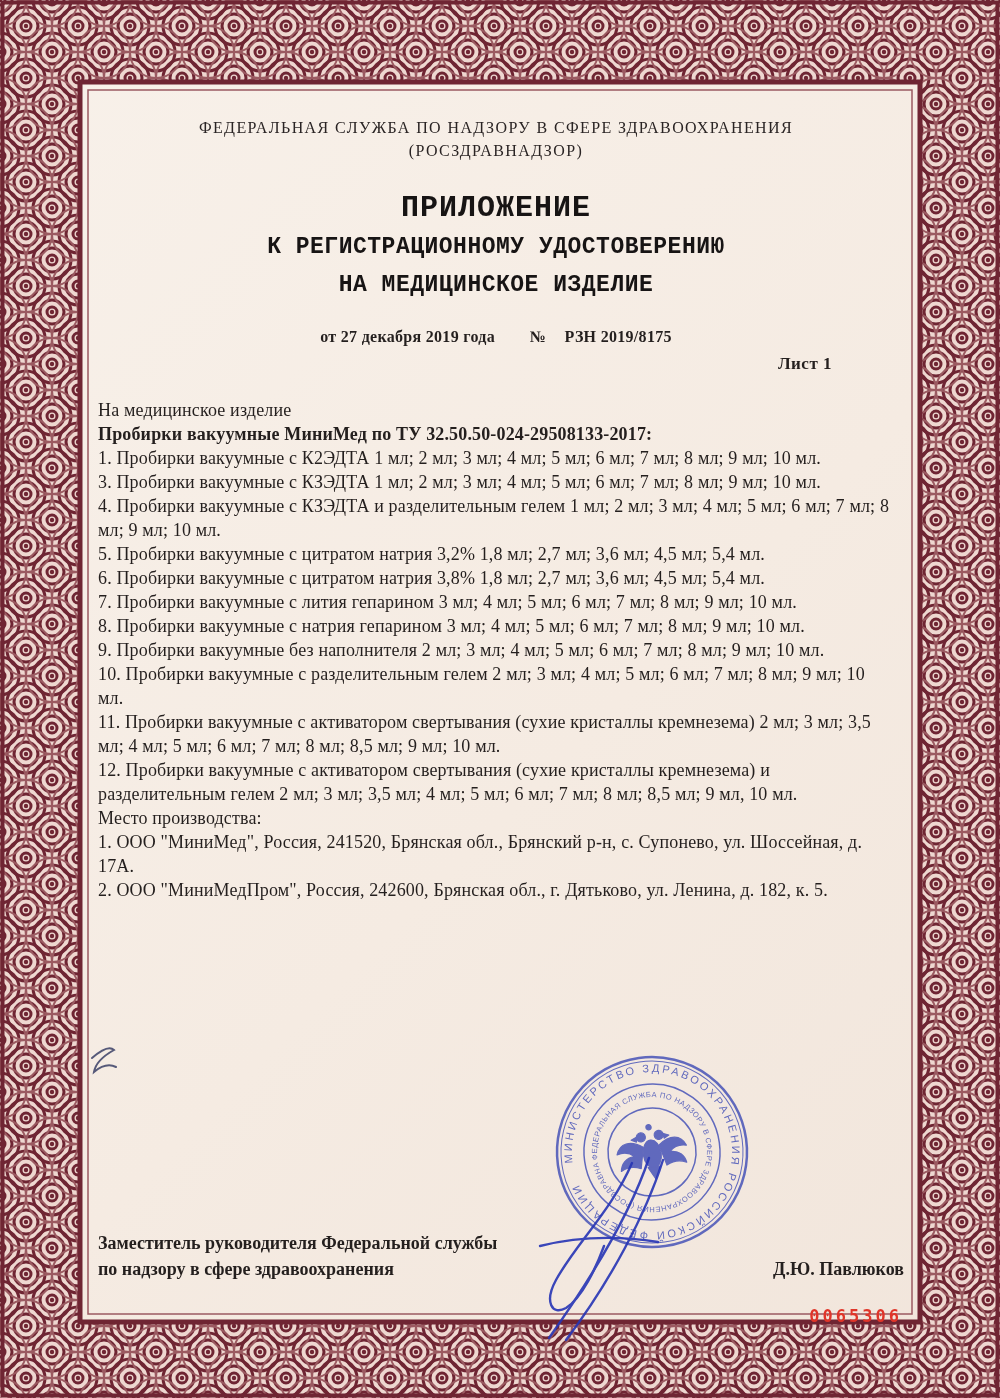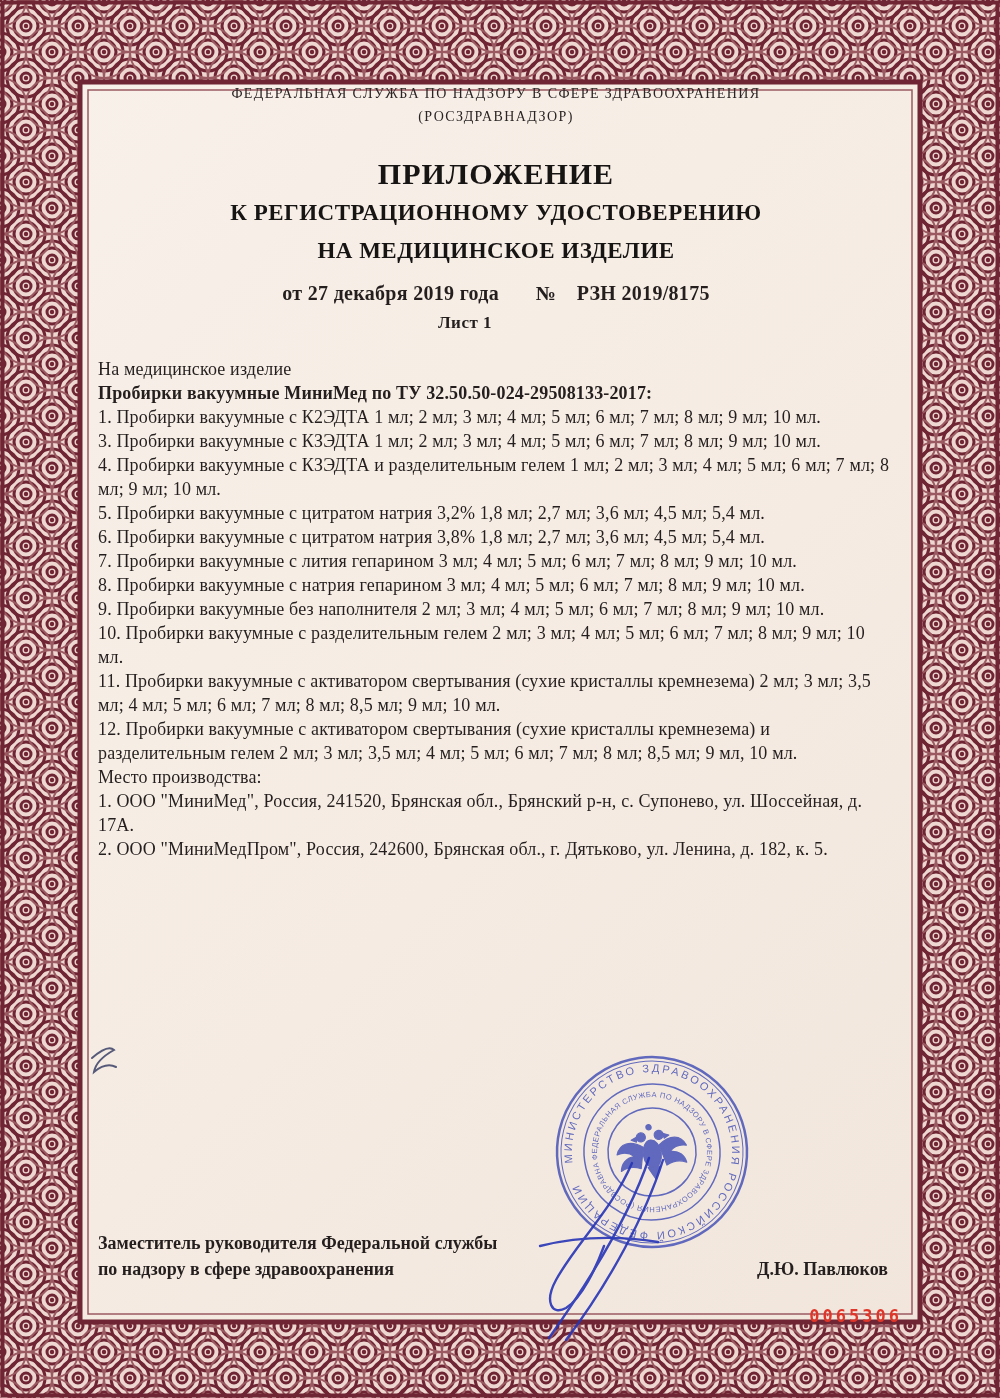--- a/index.html
+++ b/index.html
@@ -14,46 +14,47 @@
   }
   .border-svg{position:absolute;left:0;top:0;z-index:2;pointer-events:none;}
   .ink-svg{position:absolute;left:0;top:0;z-index:4;pointer-events:none;}
   .doc{
     position:absolute;left:80px;top:82px;right:80px;bottom:76px;
     z-index:3;
     padding:0 26px 0 18px;
     box-sizing:border-box;
   }
   .authority{
+    margin-top:34px;
     text-align:center;
-    font-size:14px;line-height:23px;
+    font-size:16px;line-height:23px;
     letter-spacing:1.4px;
     color:#2a2424;
   }
   .title-block{
     margin-top:26px;text-align:center;
-    font-family:Liberation Serif, serif;font-weight:700;color:#171414;
+    font-family:Liberation Mono, monospace;font-weight:700;color:#171414;
   }
   .title-line1{font-size:30px;line-height:40px;letter-spacing:1px;}
   .title-line2,.title-line3{font-size:23px;line-height:38px;letter-spacing:.5px;}
   .regline{
-    margin-top:12px;text-align:center;
-    font-size:20px;font-weight:700;letter-spacing:.3px;
+    margin-top:24px;text-align:center;
+    font-size:16px;font-weight:700;letter-spacing:.3px;
   }
   .regline .gap{display:inline-block;width:26px;}
   .regline .gap-sm{display:inline-block;width:10px;}
   .sheet{
-    margin-top:8px;text-align:center;padding-right:62px;
+    margin-top:8px;text-align:right;padding-right:62px;
     font-size:17px;font-weight:700;letter-spacing:.5px;
   }
   .body-text{margin-top:24px;font-size:18px;line-height:24px;letter-spacing:.15px;}
   .body-text p{margin:0;}
   .bold{font-weight:700;}
   .footer{
-    position:absolute;left:18px;right:32px;bottom:40px;
+    position:absolute;left:18px;right:16px;bottom:40px;
     display:flex;justify-content:space-between;align-items:flex-end;
     font-size:18px;font-weight:700;line-height:26px;
   }
   .serial{
     position:absolute;right:18px;bottom:-4px;
     font-family:"DejaVu Sans Mono", monospace;
     font-size:17px;font-weight:700;letter-spacing:3px;
     color:#e03529;
   }
   .stamp-text{font-family:"Liberation Sans", sans-serif;fill:#3846b4;}

